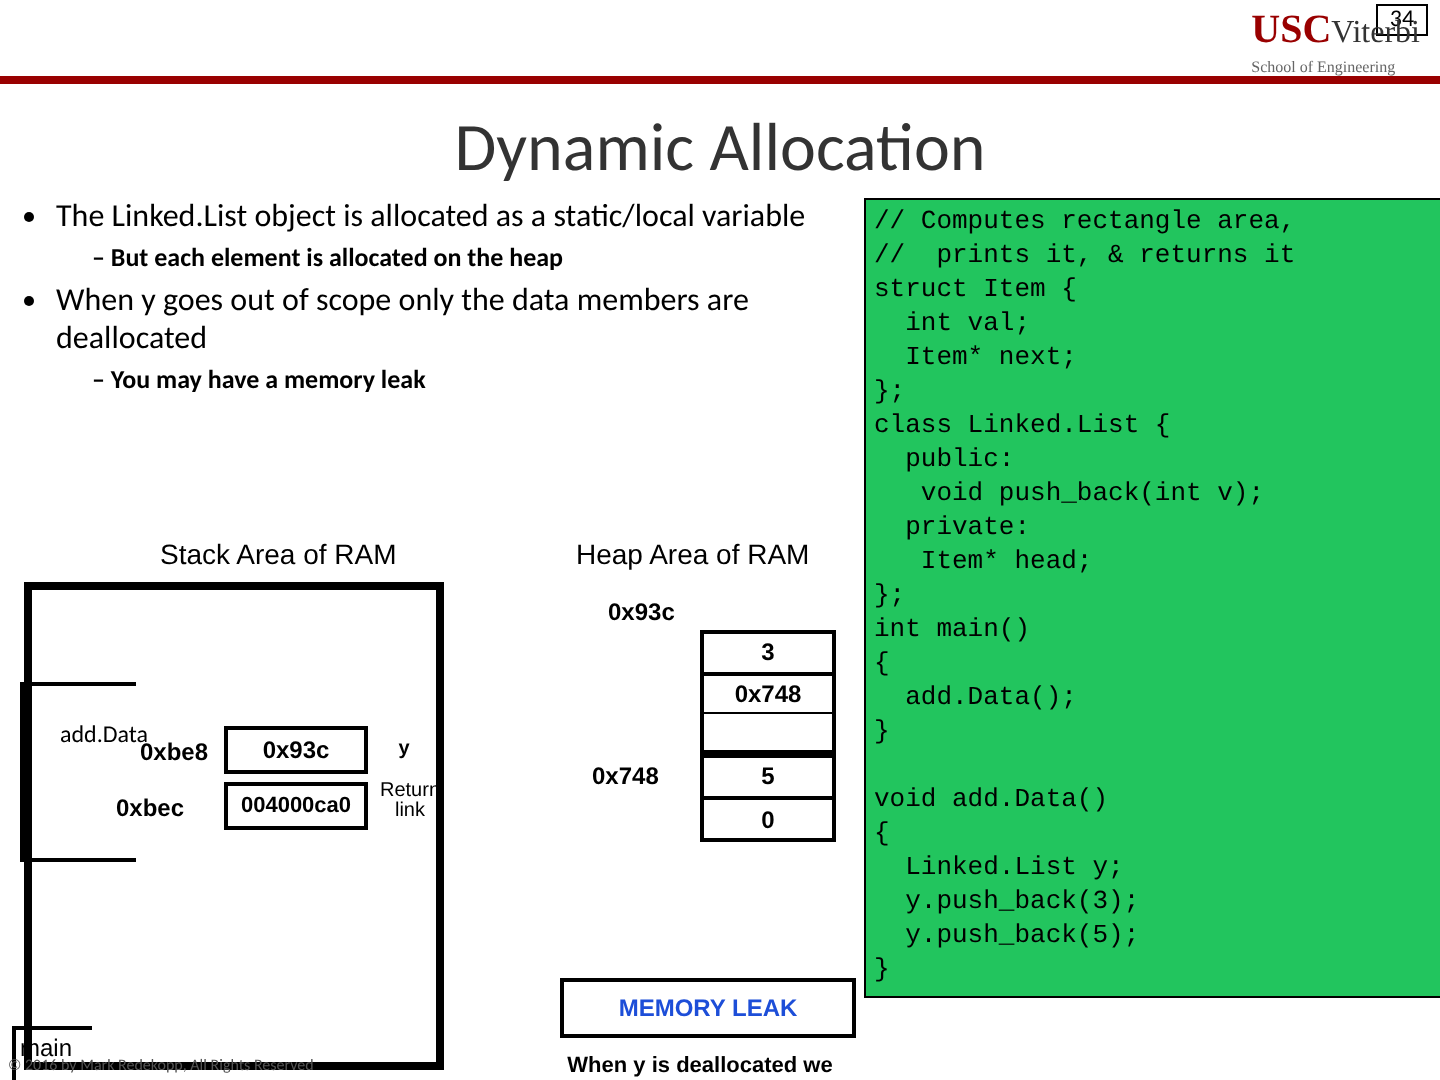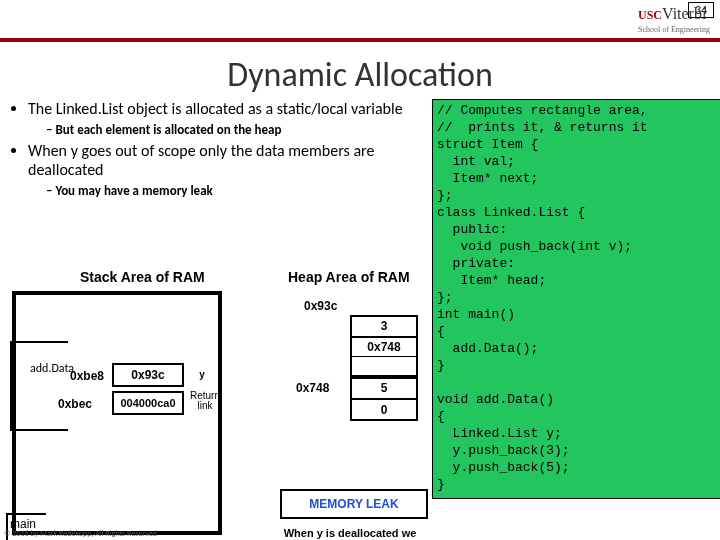--- a/index.html
+++ b/index.html
@@ -1,32 +1,32 @@
 <!DOCTYPE html>
 <html><head>
 <meta charset="utf-8">
 <style>
   * { box-sizing: border-box; margin: 0; padding: 0; }
   body { width: 720px; height: 540px; background: #fff; font-family: "Calibri", "Segoe UI", sans-serif; position: relative; overflow: hidden; }
   .header { position: relative; height: 44px; }
   .red-bar { position: absolute; left: 0; top: 38px; width: 720px; height: 4px; background: #900; }
   .logo { position: absolute; right: 10px; top: 4px; text-align: left; }
-  .logo .usc { color: #900; font-weight: 700; font-family: Georgia, serif; font-size: 12px; }
+  .logo .usc { color: #900; font-weight: 700; font-family: Georgia, serif; font-size: 20px; }
   .logo .vit { color: #333; font-weight: 400; font-family: Georgia, serif; font-size: 16px; }
   .logo .sub { color: #666; font-size: 8px; font-family: Georgia, serif; margin-top: 2px; }
   .pagenum { position: absolute; right: 6px; top: 2px; width: 26px; height: 16px; border: 1px solid #000; font-size: 12px; text-align: center; line-height: 14px; }
   .title { font-size: 34px; text-align: center; margin-top: 10px; color: #333; }
   .main { position: relative; margin-top: 4px; }
   .bullets { position: absolute; left: 4px; top: 0; width: 420px; font-size: 16px; color: #000; }
   .bullets ul { list-style: disc; padding-left: 24px; }
   .bullets ul ul { list-style: none; padding-left: 18px; font-size: 13px; font-weight: 700; margin-top: 4px; margin-bottom: 4px; }
   .bullets ul ul li::before { content: "–  "; }
   .code { position: absolute; left: 432px; top: 0; width: 342px; height: 400px; background: #22c55e; border: 1px solid #000; font-family: "Courier New", monospace; font-size: 13px; line-height: 17px; white-space: pre; padding: 2px 4px; }
   .diagram { position: absolute; left: 0; top: 170px; width: 430px; height: 310px; }
-  .lbl { position: absolute; font-weight: 700; font-family: Arial, sans-serif; }
+  .lbl { position: absolute; font-weight: 400; font-family: Arial, sans-serif; }
   .stacklbl { left: 80px; top: 0; font-size: 14px; }
   .heaplbl { left: 288px; top: 0; font-size: 14px; }
   .stackbox { position: absolute; left: 12px; top: 22px; width: 210px; height: 244px; border: 4px solid #000; }
   .innerbox { position: absolute; border: 2px solid #000; }
   .addData { left: -6px; top: 46px; width: 58px; height: 90px; border-width: 2px 0 2px 2px; font-size: 12px; padding: 18px; border-style: solid; border-color: #000; position: absolute; }
   .cell { position: absolute; border: 2px solid #000; font-size: 12px; font-weight: 700; text-align: center; font-family: Arial, sans-serif; display: flex; align-items: center; justify-content: center; }
   .addr { position: absolute; font-size: 12px; font-weight: 700; font-family: Arial, sans-serif; }
   .smalllbl { position: absolute; font-size: 10px; font-family: Arial, sans-serif; text-align: center; }
   .mainlbl { position: absolute; left: 6px; top: 244px; width: 40px; height: 56px; border: 2px solid #000; border-right: none; font-size: 12px; padding: 2px; font-family: Arial, sans-serif; }
   .heapcell { position: absolute; border: 1px solid #000; font-size: 12px; font-weight: 700; text-align: center; font-family: Arial, sans-serif; display: flex; align-items: center; justify-content: center; }

